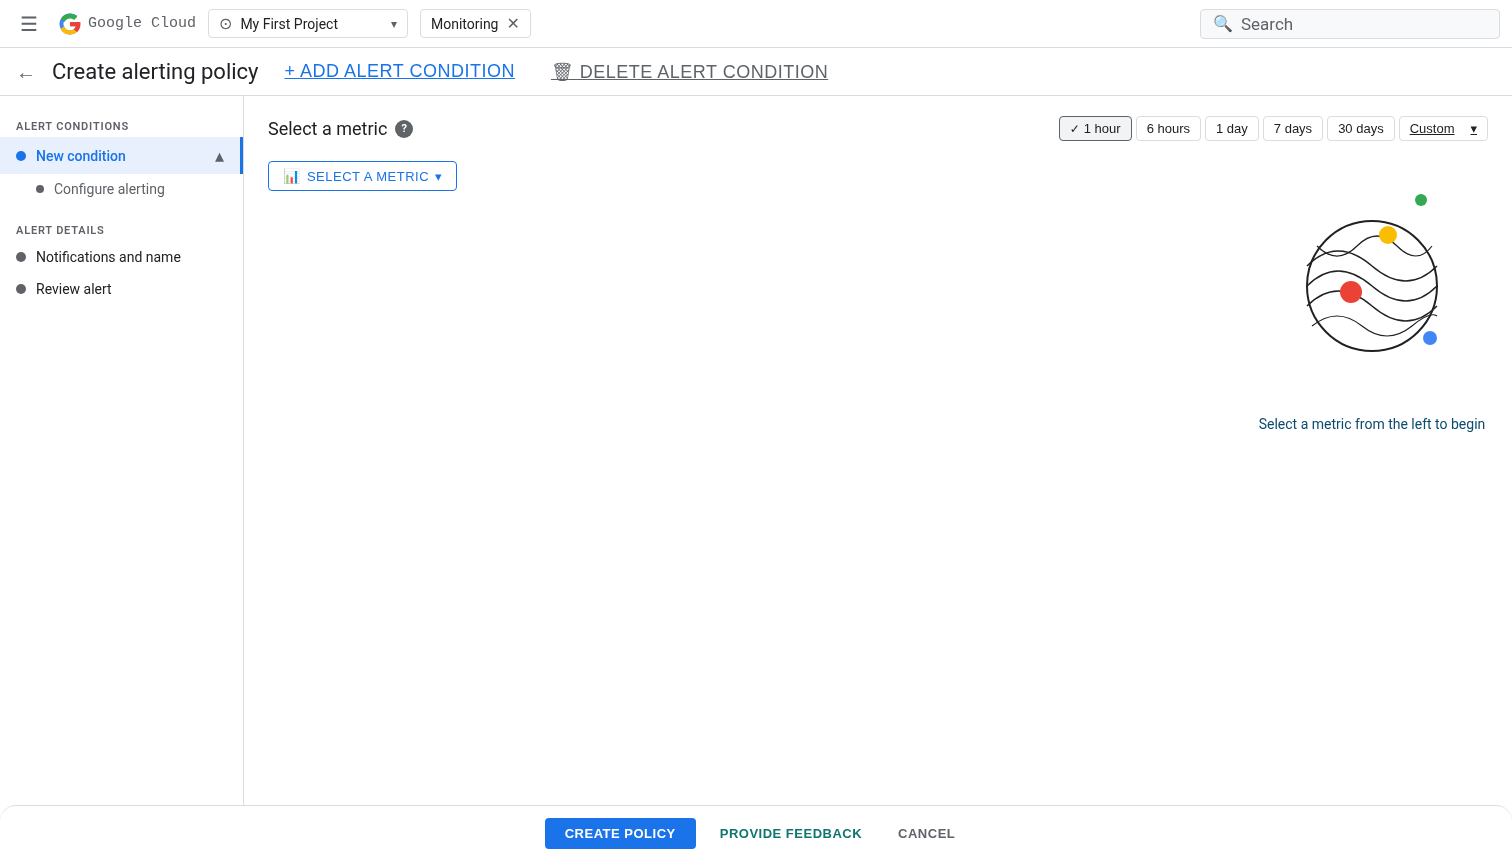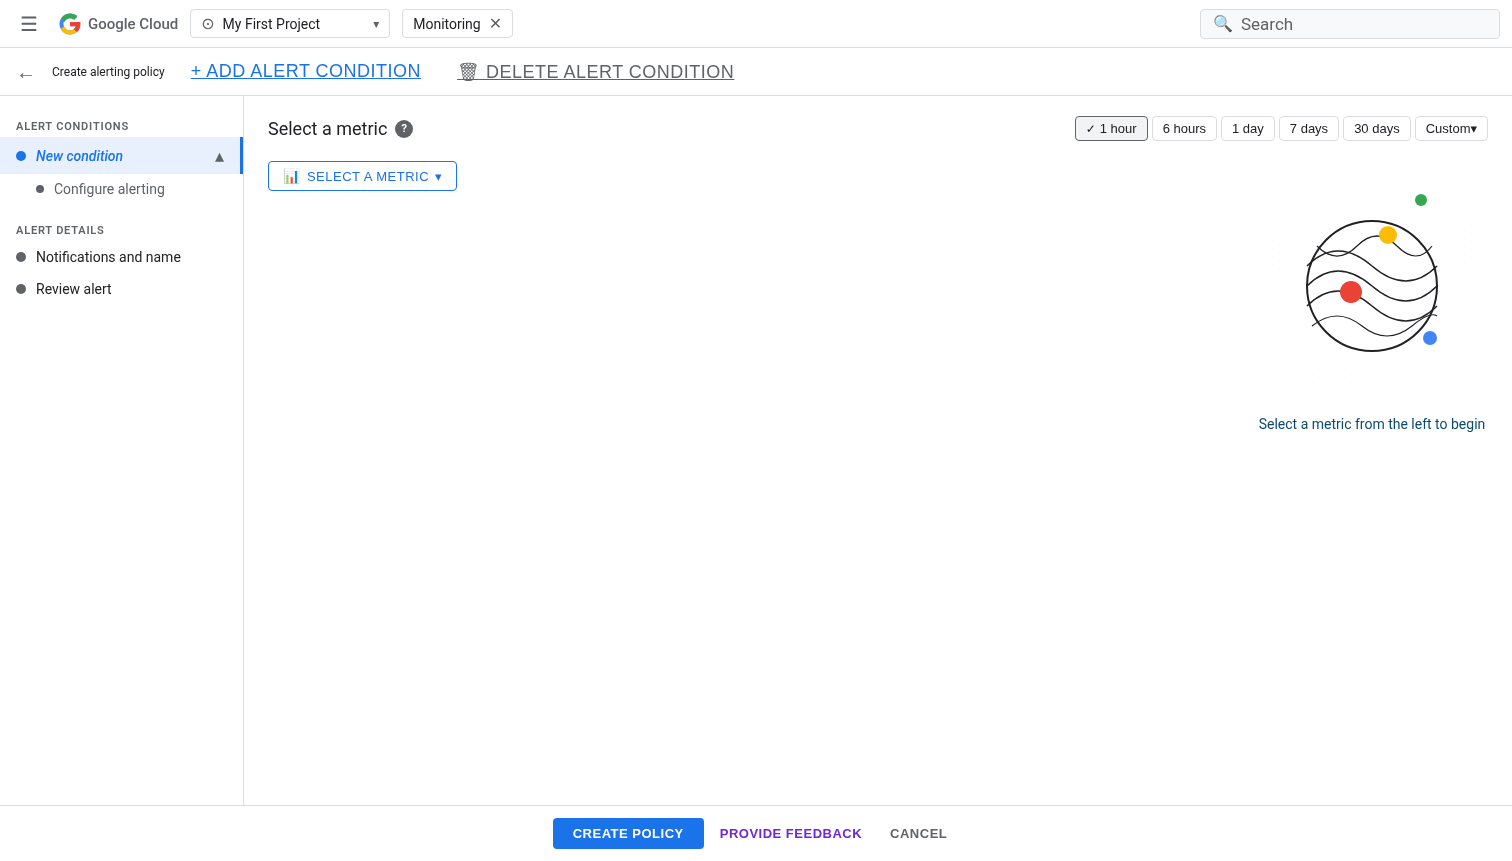--- a/index.html
+++ b/index.html
@@ -6,21 +6,21 @@
     body { font-family: 'Google Sans', Roboto, Arial, sans-serif; font-size: 14px; color: #202124; background: #fff; height: 861px; overflow: hidden; }
 
     
     .top-nav {
       display: flex; align-items: center; height: 48px;
       border-bottom: 1px solid #dadce0; padding: 0 12px; gap: 12px;
       position: relative; z-index: 10; background: #fff;
     }
     .hamburger { cursor: pointer; color: #5f6368; font-size: 20px; padding: 8px; }
     .google-cloud-logo { display: flex; align-items: center; gap: 6px; }
-    .gc-logo-text { font-size: 15px; font-weight: 500; color: #5f6368; }
+    .gc-logo-text { font-size: 15px; font-weight: 500; color: #5f6368; font-family: Liberation Mono, monospace; }
     .project-selector {
       display: flex; align-items: center; gap: 8px;
       border: 1px solid #dadce0; border-radius: 4px;
       padding: 4px 10px; cursor: pointer; min-width: 200px;
       background: #fff;
     }
     .project-icon { color: #5f6368; font-size: 16px; }
     .project-name { font-size: 14px; flex: 1; }
     .project-arrow { color: #5f6368; font-size: 12px; }
     .search-bar {
@@ -39,21 +39,21 @@
     .monitoring-text { font-size: 14px; color: #202124; }
     .clear-icon { color: #5f6368; cursor: pointer; font-size: 16px; }
 
     
     .page-header {
       display: flex; align-items: center; height: 48px;
       padding: 0 16px; border-bottom: 1px solid #dadce0;
       gap: 16px; background: #fff;
     }
     .back-btn { color: #5f6368; cursor: pointer; font-size: 20px; text-decoration: none; }
-    .page-title { font-size: 12px; font-weight: 400; color: #202124; }
+    .page-title { font-size: 22px; font-weight: 400; color: #202124; }
     .action-btn {
       display: flex; align-items: center; gap: 6px;
       font-size: 18px; font-weight: 500; color: #1a73e8;
       cursor: pointer; padding: 6px 10px; border-radius: 4px;
       border: none; background: none; text-transform: uppercase; letter-spacing: 0.5px; text-decoration: underline;
     }
     .action-btn.delete { color: #5f6368; }
 
     
     .main-layout {
@@ -75,21 +75,21 @@
     }
     .sidebar-item.active {
       background: #e8f0fe; border-right: 3px solid #1a73e8;
     }
     .sidebar-item .dot {
       width: 10px; height: 10px; border-radius: 50%;
       background: #5f6368; flex-shrink: 0;
     }
     .sidebar-item.active .dot { background: #1a73e8; }
     .sidebar-item .label { font-size: 14px; color: #202124; flex: 1; }
-    .sidebar-item.active .label { color: #1a73e8; font-weight: 500; font-style: italic; }
+    .sidebar-item.active .label { color: #1a73e8; font-weight: 500; }
     .sidebar-item .chevron { color: #5f6368; font-size: 18px; }
     .sidebar-sub-item {
       display: flex; align-items: center; gap: 10px;
       padding: 7px 16px 7px 36px; cursor: pointer;
     }
     .sidebar-sub-item .dot {
       width: 8px; height: 8px; border-radius: 50%; background: #5f6368;
     }
     .sidebar-sub-item .label { font-size: 14px; color: #5f6368; }
 
@@ -117,21 +117,21 @@
     
     .time-range-group { display: flex; align-items: center; gap: 4px; }
     .time-btn {
       padding: 4px 10px; font-size: 13px; border: 1px solid #dadce0;
       border-radius: 4px; cursor: pointer; background: #fff; color: #202124;
     }
     .time-btn.active {
       background: #f1f3f4; border-color: #5f6368; font-weight: 500;
       display: flex; align-items: center; gap: 4px;
     }
-    .time-btn.custom { display: flex; align-items: center; gap: 0; }
+    .time-btn.custom { display: flex; align-items: center; gap: 16px; text-decoration: underline; }
     .check-mark { color: #202124; font-size: 12px; }
 
     
     .select-metric-btn {
       display: flex; align-items: center; gap: 6px;
       border: 1px solid #1a73e8; border-radius: 4px;
       padding: 6px 14px; color: #1a73e8; font-size: 13px; font-weight: 500;
       cursor: pointer; background: #fff; text-transform: uppercase; letter-spacing: 0.5px;
     }
     .bar-chart-icon { font-size: 14px; }
@@ -162,33 +162,33 @@
       width: 14px; height: 14px; border-radius: 50%; background: #4285f4;
     }
     .select-metric-hint {
       font-size: 14px; color: #0c4a6e; text-align: center;
     }
 
     
     .bottom-bar {
       height: 56px; border-top: 1px solid #dadce0;
       display: flex; align-items: center; justify-content: center;
-      gap: 4px; background: #fff; padding: 0 32px;
+      gap: 12px; background: #fff; padding: 0 32px; border-radius: 16px;
     }
     .create-policy-btn {
       background: #1a73e8; color: #fff; border: none; border-radius: 4px;
       padding: 8px 20px; font-size: 13px; font-weight: 600;
       cursor: pointer; text-transform: uppercase; letter-spacing: 0.5px;
     }
     .feedback-btn, .cancel-btn {
       background: none; border: none; color: #1a73e8;
       font-size: 13px; font-weight: 600; cursor: pointer;
       text-transform: uppercase; letter-spacing: 0.5px; padding: 8px 12px;
     }
-    .feedback-btn { color: #6d28d9; }
+    .feedback-btn { color: #0f766e; }
     .cancel-btn { color: #5f6368; }
 
     
     .globe-svg { position: absolute; top: 50%; left: 50%; transform: translate(-50%, -50%); }
   </style>
 </head>
 <body>
 
 <div class="top-nav">
   <span class="hamburger">☰</span>

